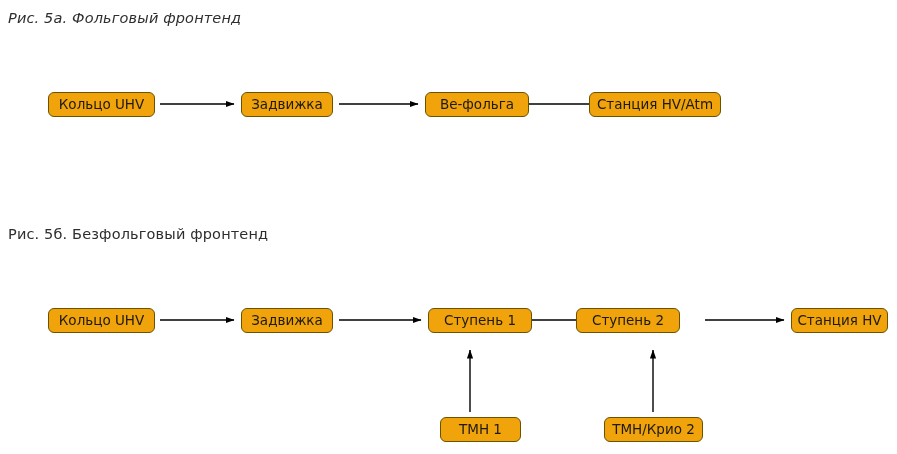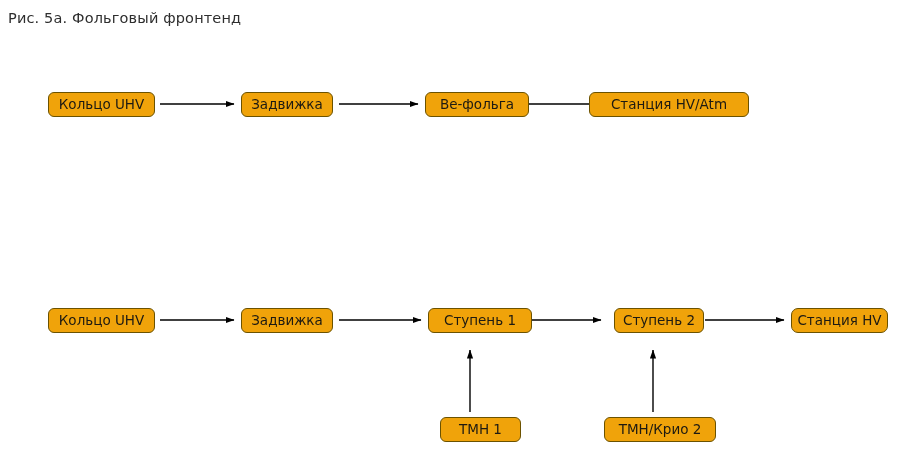--- a/index.html
+++ b/index.html
@@ -57,22 +57,23 @@
   svg.edges line {
     stroke: #000000;
     stroke-width: 1.4;
   }
 </style>
 </head>
 <body>
 
 <div class="canvas">
 
-  <div class="fig-title" id="title-5a" style="left: 8px; top: 11px;">Рис. 5а. Фольговый фронтенд</div>
+  <div class="fig-title" id="title-5a" style="left: 8px; top: 11px; font-style: italic;">Рис. 5а. Фольговый фронтенд</div>
 
+  <div class="fig-title" id="title-5b" style="left: 8px; top: 227px;">Рис. 5б. Безфольговый фронтенд</div>
 
   <svg class="edges" id="edge-layer" xmlns="http://www.w3.org/2000/svg">
     <defs>
       <marker id="arrowhead" markerWidth="9" markerHeight="7" refX="8.5" refY="3.5" orient="auto" markerUnits="userSpaceOnUse">
         <polygon points="0 0.4, 9 3.5, 0 6.6" fill="#000000"></polygon>
       </marker>
     </defs>
   <line x1="160" y1="104" x2="234" y2="104" marker-end="url(#arrowhead)"></line>
       <line x1="339" y1="104" x2="418" y2="104" marker-end="url(#arrowhead)"></line>
       <line x1="525" y1="104" x2="598" y2="104" marker-end="url(#arrowhead)"></line>
@@ -86,39 +87,39 @@
 
   <div class="node" style="left: 48px; top: 92px; width: 107px;">
     <span class="node-label">Кольцо UHV</span>
   </div>
   <div class="node" style="left: 241px; top: 92px; width: 92px;">
     <span class="node-label">Задвижка</span>
   </div>
   <div class="node" style="left: 425px; top: 92px; width: 104px;">
     <span class="node-label">Ве-фольга</span>
   </div>
-  <div class="node" style="left: 589px; top: 92px; width: 160px;">
+  <div class="node" style="left: 589px; top: 92px; width: 132px;">
     <span class="node-label">Станция HV/Atm</span>
   </div>
 
   <div class="node" style="left: 48px; top: 308px; width: 107px;">
     <span class="node-label">Кольцо UHV</span>
   </div>
   <div class="node" style="left: 241px; top: 308px; width: 92px;">
     <span class="node-label">Задвижка</span>
   </div>
   <div class="node" style="left: 428px; top: 308px; width: 104px;">
     <span class="node-label">Ступень 1</span>
   </div>
-  <div class="node" style="left: 614px; top: 308px; width: 90px;">
+  <div class="node" style="left: 576px; top: 308px; width: 104px;">
     <span class="node-label">Ступень 2</span>
   </div>
-  <div class="node" style="left: 791px; top: 308px; width: 97px; border-radius: 7px;">
+  <div class="node" style="left: 791px; top: 308px; width: 97px;">
     <span class="node-label">Станция HV</span>
   </div>
   <div class="node" style="left: 440px; top: 417px; width: 81px;">
     <span class="node-label">ТМН 1</span>
   </div>
-  <div class="node" style="left: 604px; top: 417px; width: 112px;">
+  <div class="node" style="left: 604px; top: 417px; width: 99px;">
     <span class="node-label">ТМН/Крио 2</span>
   </div>
 
 </div>
 
 </body></html>

